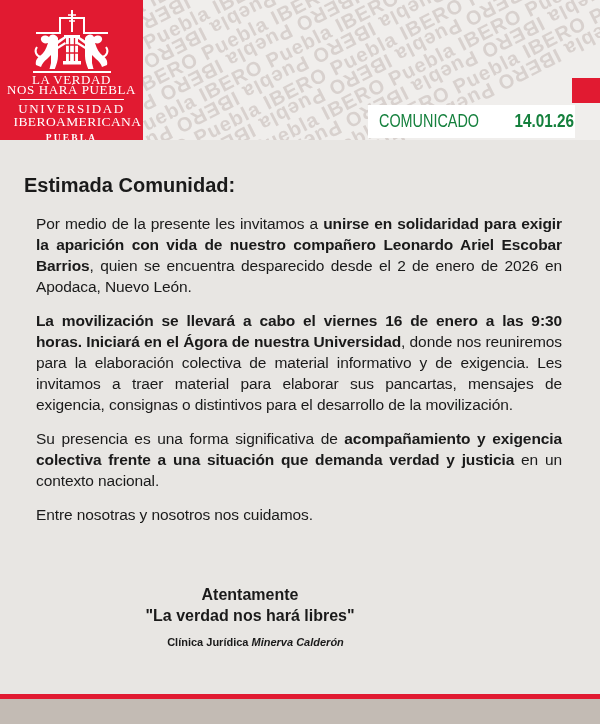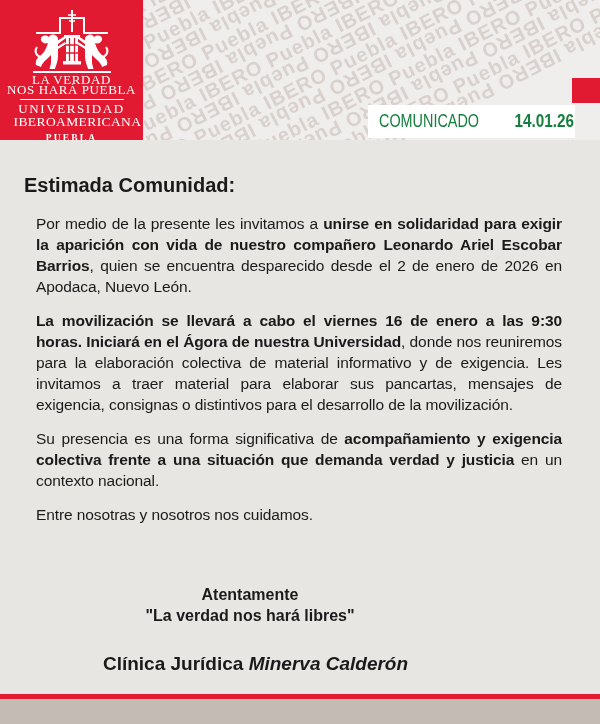--- a/index.html
+++ b/index.html
@@ -67,21 +67,21 @@
   .letter p:first-of-type{margin-top:16px;}
   .b{font-weight:700;}
   .i{font-style:italic;}
   .signature{
     position:absolute;top:584px;left:0;width:500px;text-align:center;
     color:var(--text,#1A1A1A);
   }
   .signature p{
     margin:0;font-size:16px;line-height:21px;font-weight:700;text-align:center;
   }
-  .signature .sig-clinic{margin-top:27px;font-size:19px;padding-left:11px;}
+  .signature .sig-clinic{margin-top:6px;font-size:11px;padding-left:11px;}
   
   .footer-line{
     position:absolute;left:0;bottom:25px;width:600px;height:5px;
     background:var(--brand-red,#E11A31);
   }
   .footer-bar{
     position:absolute;left:0;bottom:0;width:600px;height:25px;
     background:var(--footer-taupe,#C3BBB4);
   }
 </style>

